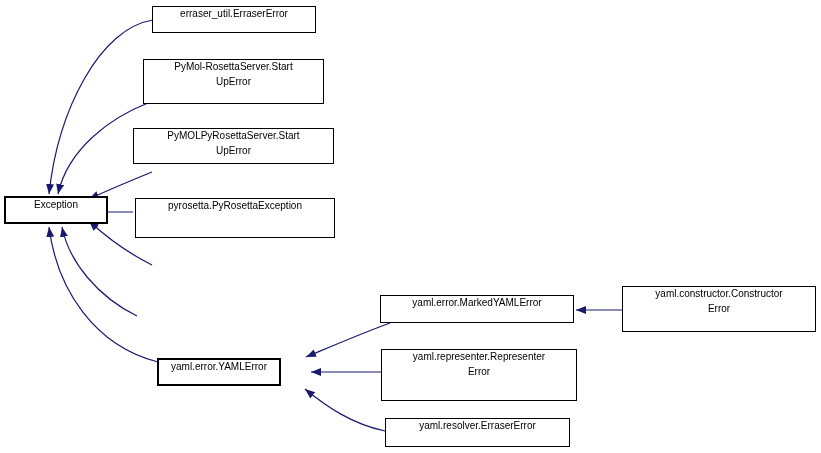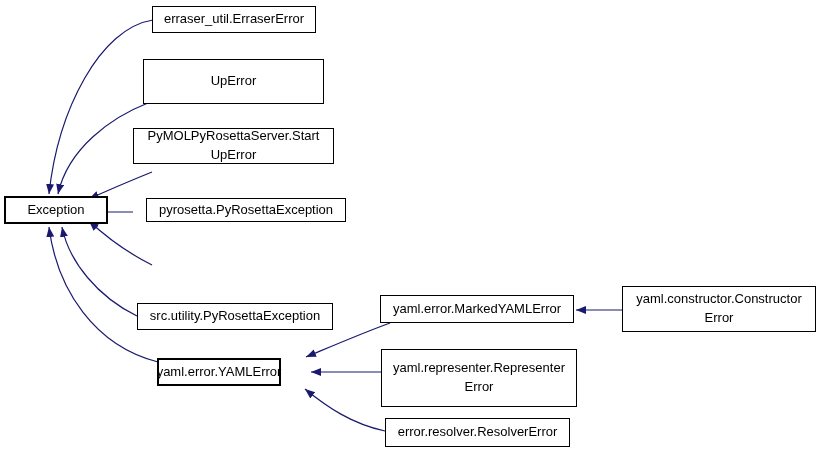--- a/index.html
+++ b/index.html
@@ -33,23 +33,23 @@
   }
   .node {
     position: absolute;
     box-sizing: border-box;
     background: var(--node-fill, #ffffff);
     border: 1px solid var(--node-border, #000000);
     color: var(--text-color, #000000);
     display: flex;
     flex-direction: column;
     align-items: center;
-    justify-content: center;
+    justify-content: flex-start;
     text-align: center;
-    font-size: 13px;
+    font-size: 10px;
     line-height: 1.45;
     white-space: nowrap;
     cursor: pointer;
   }
   .node.bold {
     border-width: 2px;
   }
   .node span {
     display: block;
   }
@@ -84,57 +84,54 @@
     <span>Exception</span>
       <span></span>
   </div>
 
   <div class="node" style="left:152px;top:6px;width:164px;height:27px">
     <span>erraser_util.ErraserError</span>
       <span></span>
   </div>
 
   <div class="node" style="left:143px;top:59px;width:181px;height:45px">
+    <span>PyMol-RosettaServer.Start</span>
       <span>UpError</span>
   </div>
 
   <div class="node" style="left:133px;top:128px;width:201px;height:36px">
     <span>PyMOLPyRosettaServer.Start</span>
       <span>UpError</span>
   </div>
 
-  <div class="node" style="left:146px;top:198px;width:200px;height:24px">
+  <div class="node" style="left:135px;top:198px;width:200px;height:40px">
     <span>pyrosetta.PyRosettaException</span>
       <span></span>
   </div>
 
 
-  <div class="node" style="left:137px;top:303px;width:196px;height:27px">
-    <span>src.utility.PyRosettaException</span>
-      <span></span>
-  </div>
 
   <div class="node bold" style="left:157px;top:358px;width:124px;height:28px">
     <span>yaml.error.YAMLError</span>
       <span></span>
   </div>
 
   <div class="node" style="left:380px;top:295px;width:194px;height:28px">
     <span>yaml.error.MarkedYAMLError</span>
       <span></span>
   </div>
 
   <div class="node" style="left:622px;top:286px;width:194px;height:46px">
     <span>yaml.constructor.Constructor</span>
       <span>Error</span>
   </div>
 
-  <div class="node" style="left:381px;top:349px;width:196px;height:58px">
+  <div class="node" style="left:381px;top:349px;width:196px;height:52px">
     <span>yaml.representer.Representer</span>
       <span>Error</span>
   </div>
 
   <div class="node" style="left:385px;top:418px;width:185px;height:29px">
-    <span>error.resolver.ResolverError</span>
+    <span>yaml.resolver.ErraserError</span>
       <span></span>
   </div>
 
 </div>
 
 </body></html>

